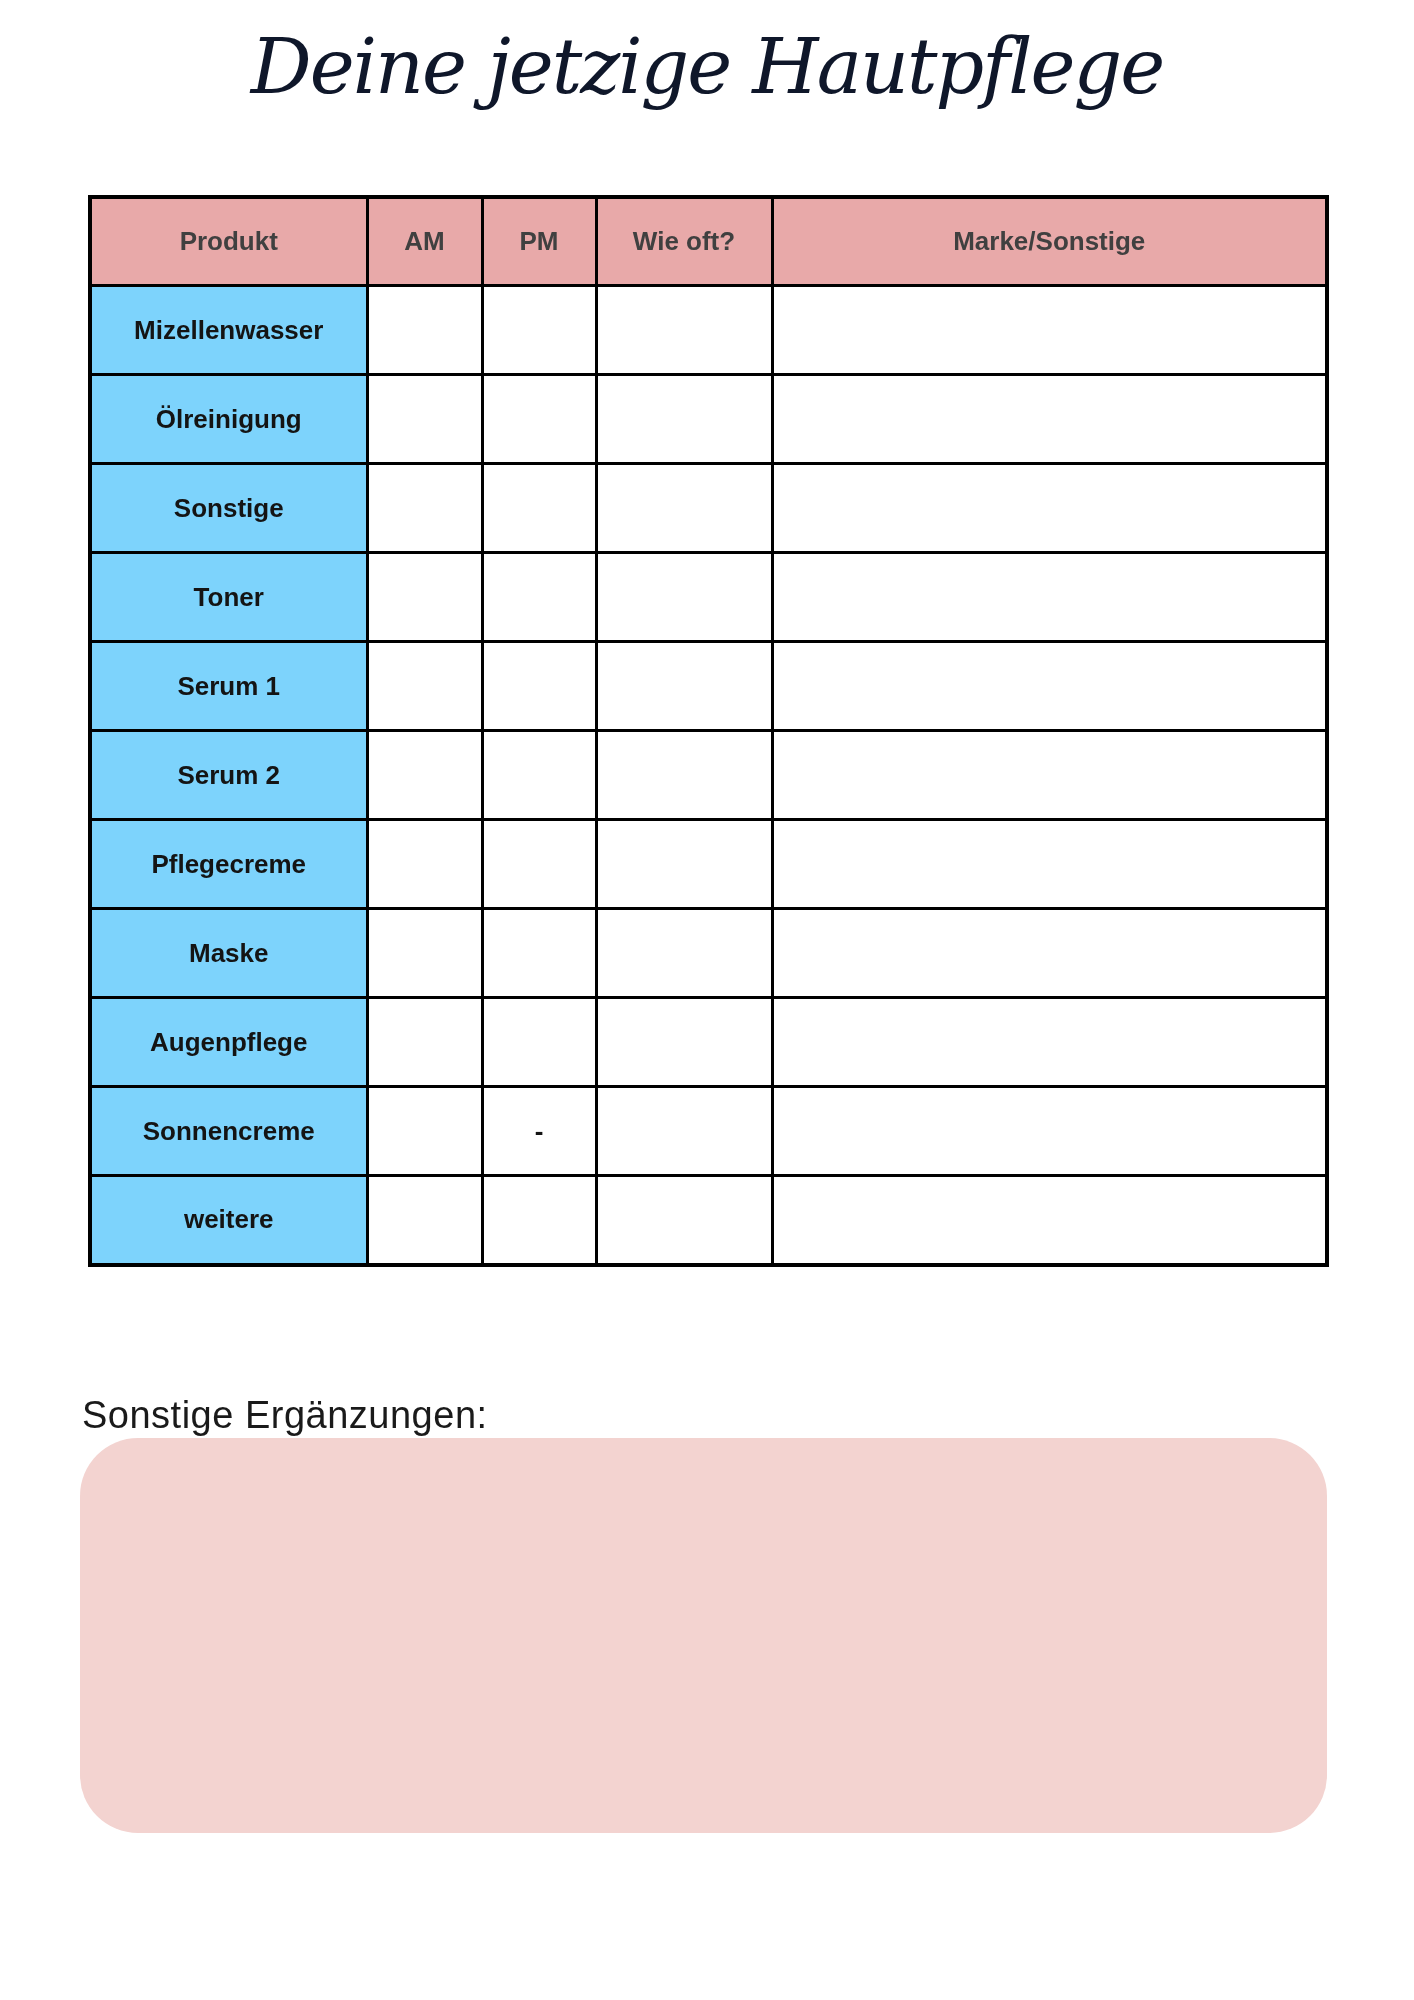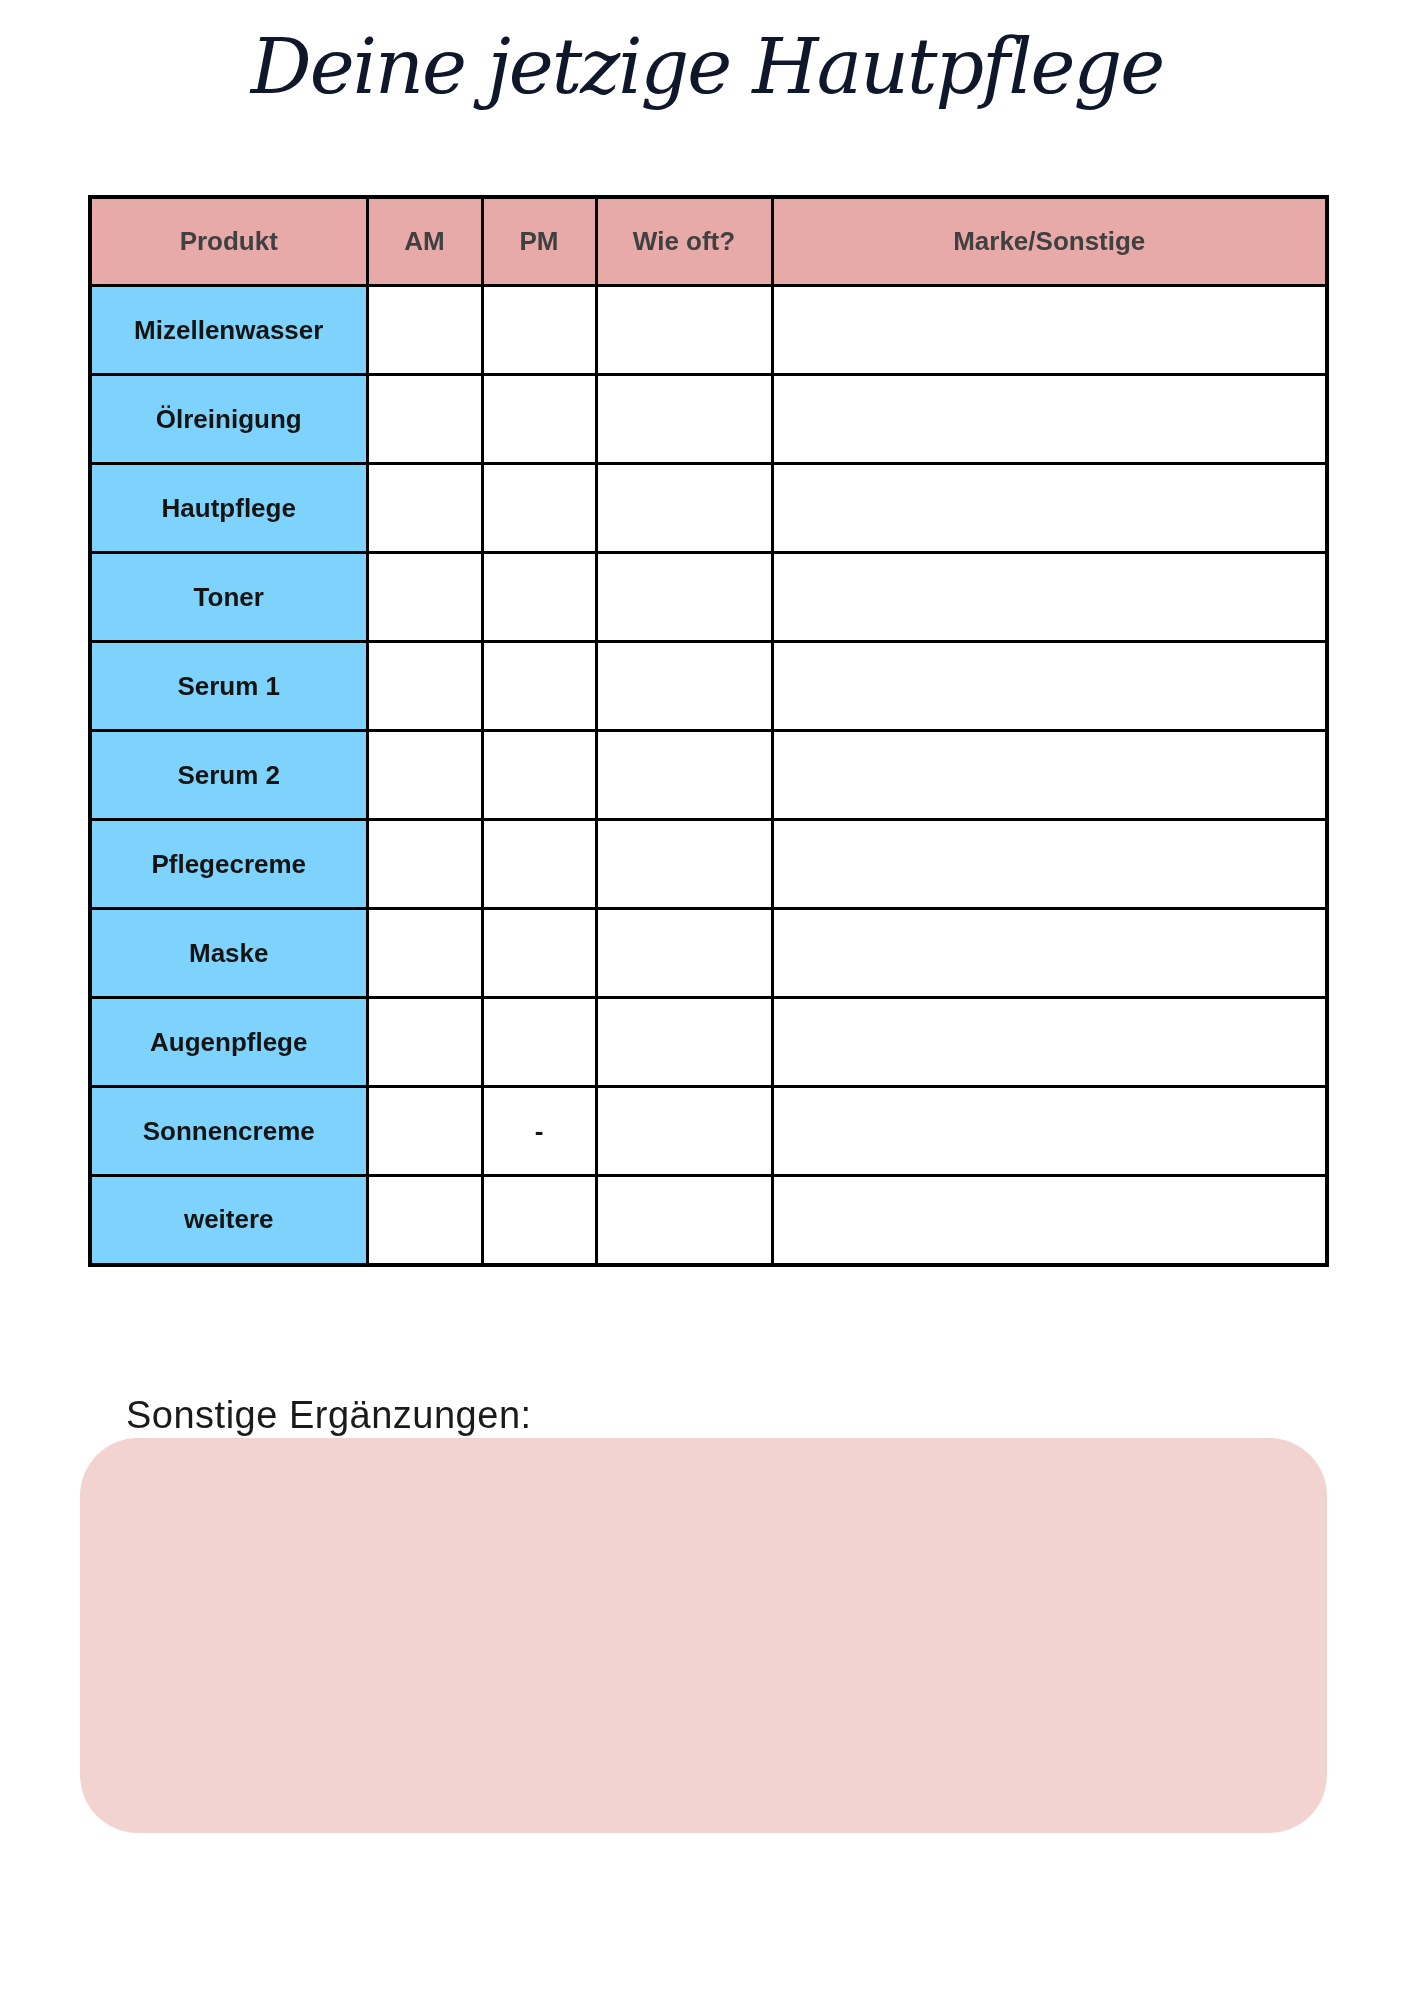--- a/index.html
+++ b/index.html
@@ -70,21 +70,20 @@
   }
   
   .notes-label {
     position: absolute;
     left: 82px;
     top: 1394px;
     font-size: 38px;
     font-weight: 400;
     letter-spacing: 0.5px;
     color: #1a1a1a;
-    margin-left: 44px;
   }
   .notes-box {
     position: absolute;
     left: 80px;
     top: 1438px;
     width: 1247px;
     height: 395px;
     background: #f3d3d0;
     border-radius: 58px;
   }
@@ -122,21 +121,21 @@
         <td class="entry-cell"></td>
       </tr>
       <tr>
         <td class="row-label">Ölreinigung</td>
         <td class="entry-cell"></td>
         <td class="entry-cell"></td>
         <td class="entry-cell"></td>
         <td class="entry-cell"></td>
       </tr>
       <tr>
-        <td class="row-label">Hautpflege</td>
+        <td class="row-label">Sonstige</td>
         <td class="entry-cell"></td>
         <td class="entry-cell"></td>
         <td class="entry-cell"></td>
         <td class="entry-cell"></td>
       </tr>
       <tr>
         <td class="row-label">Toner</td>
         <td class="entry-cell"></td>
         <td class="entry-cell"></td>
         <td class="entry-cell"></td>

